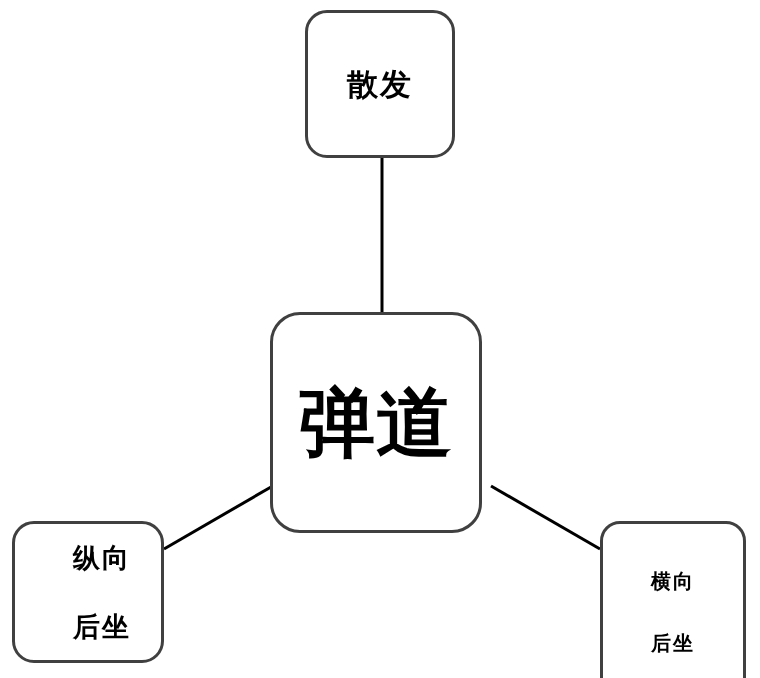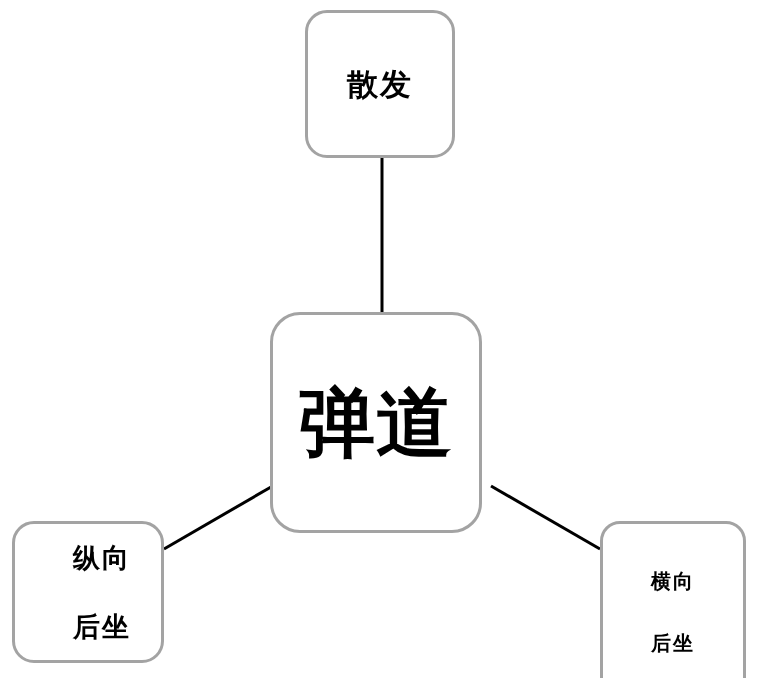--- a/index.html
+++ b/index.html
@@ -26,21 +26,21 @@
     left: 0;
     top: 0;
     width: 760px;
     height: 678px;
     pointer-events: none;
   }
   .node {
     position: absolute;
     box-sizing: border-box;
     background: #ffffff;
-    border: 3px solid #a3a3a3;
+    border: 3px solid #404040;
     display: flex;
     flex-direction: column;
     align-items: center;
     justify-content: center;
     color: #000000;
     font-weight: bold;
     text-align: center;
     line-height: 1;
   }
   .node-root {

